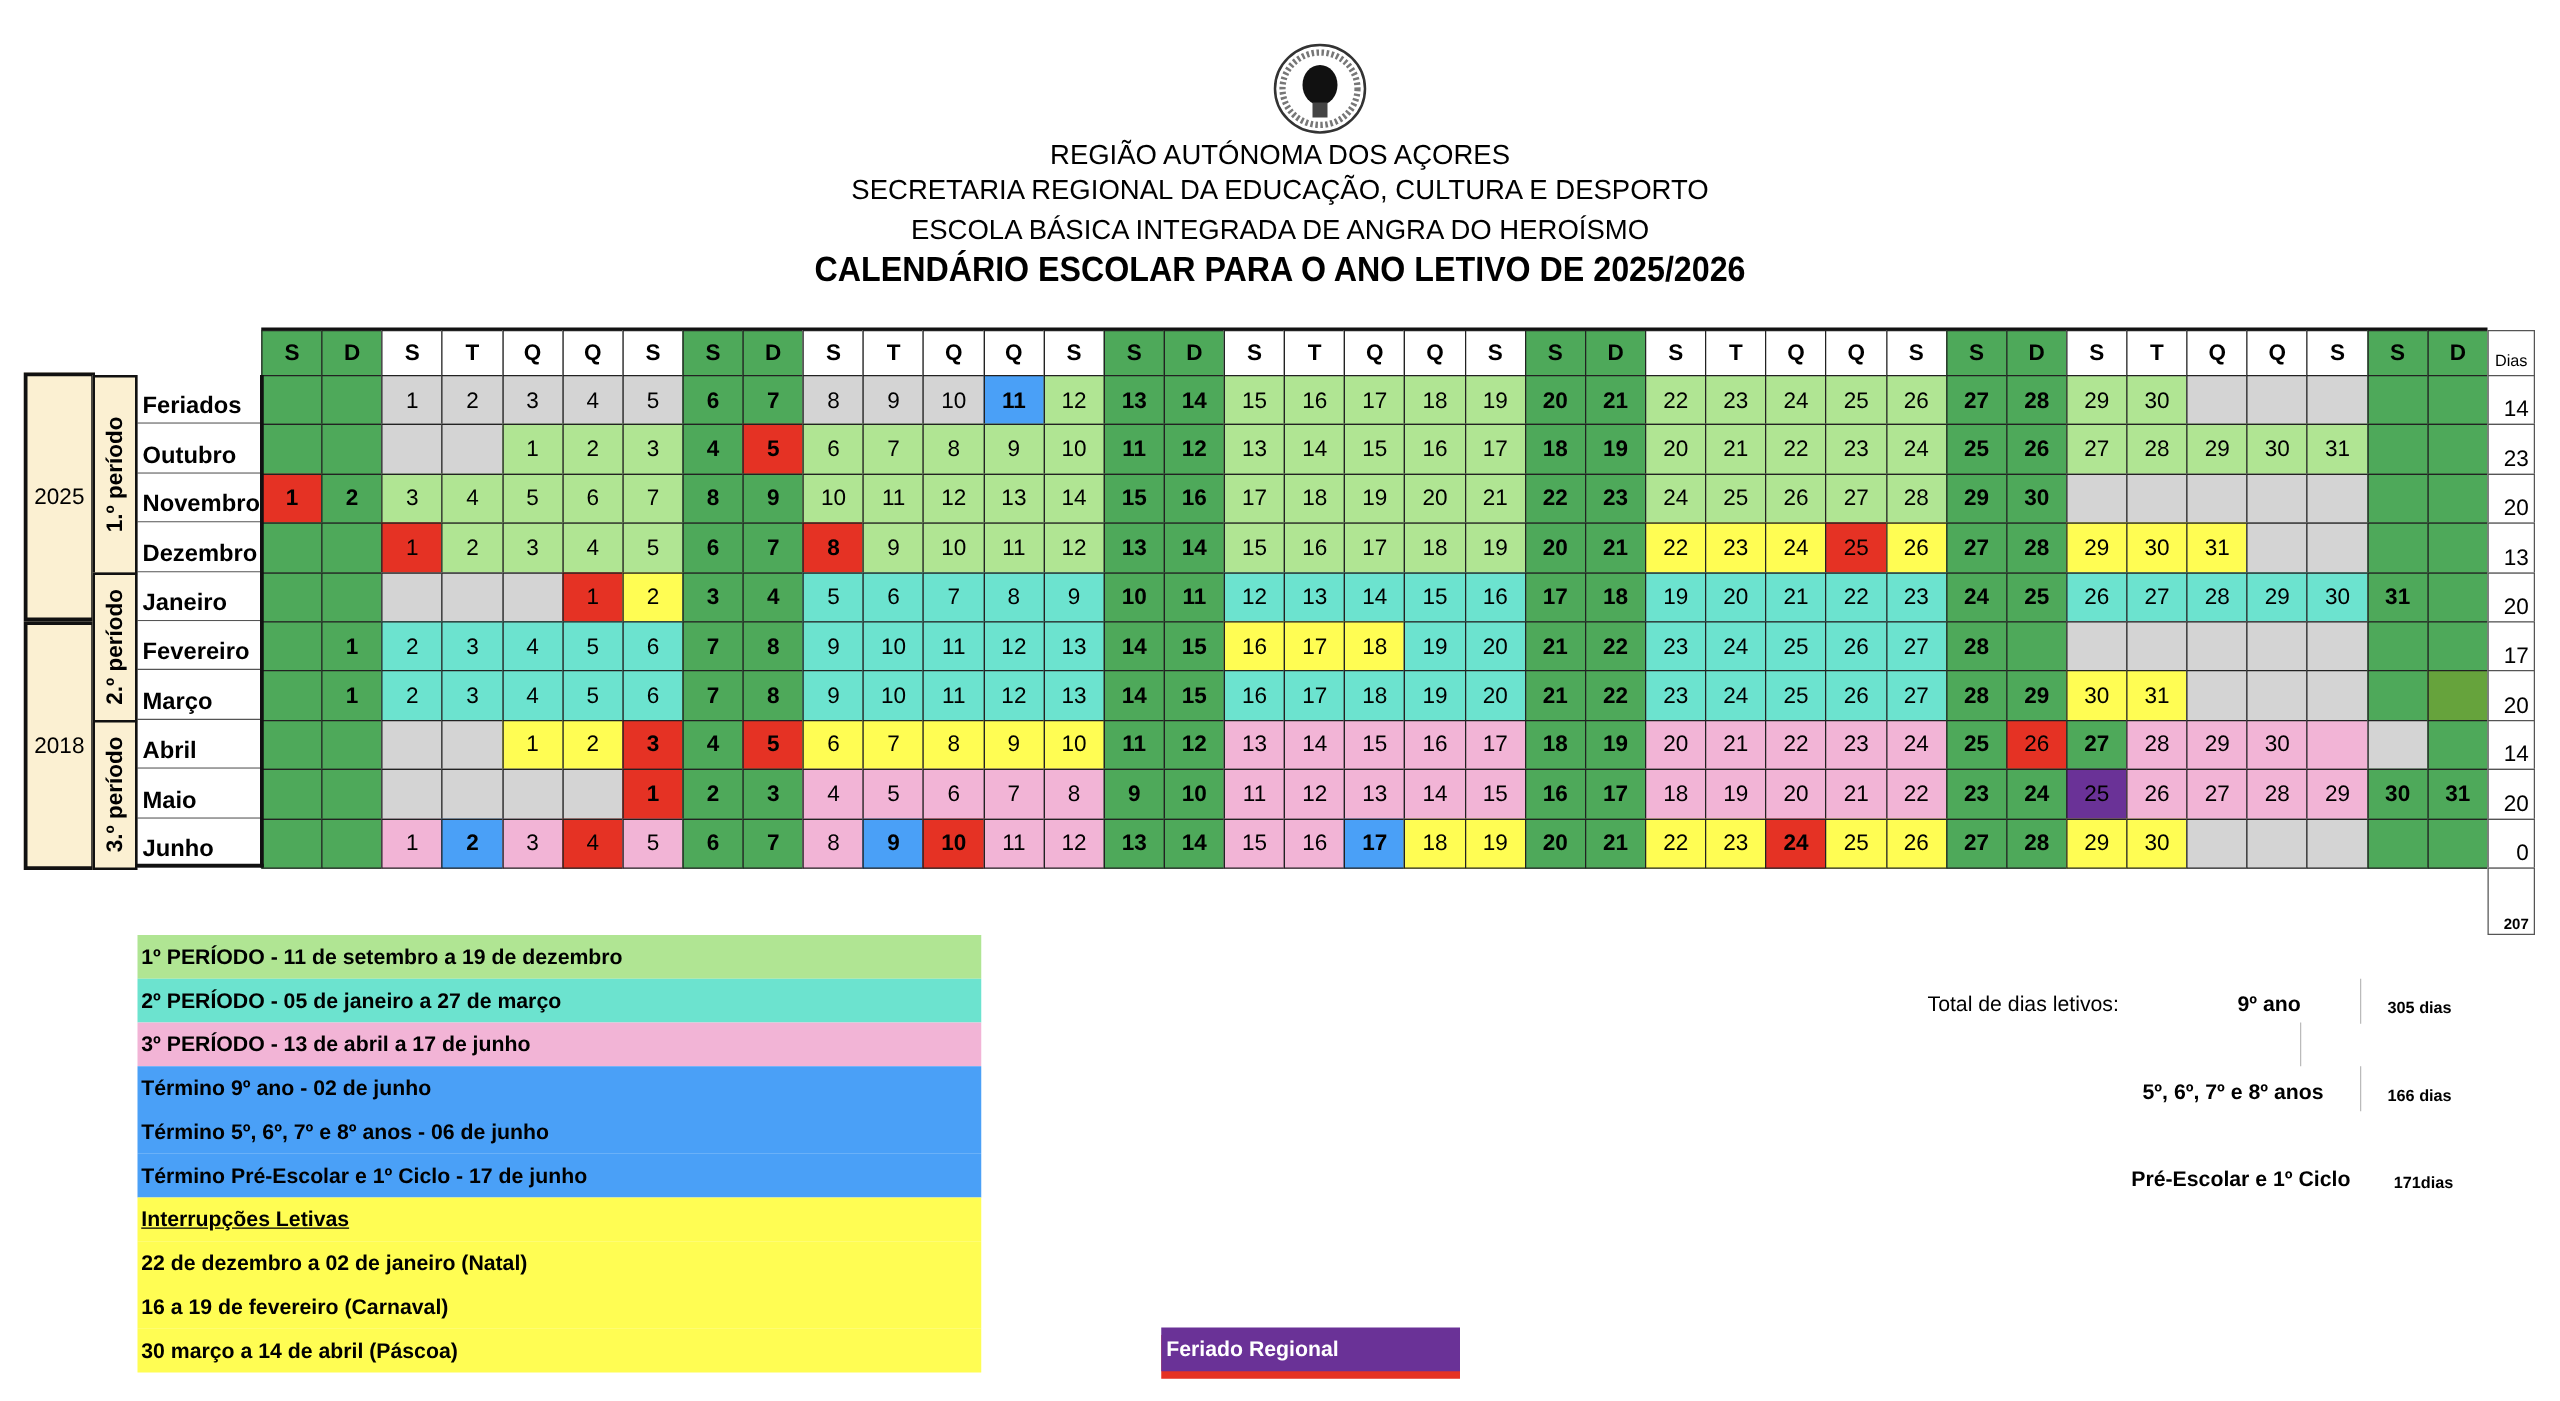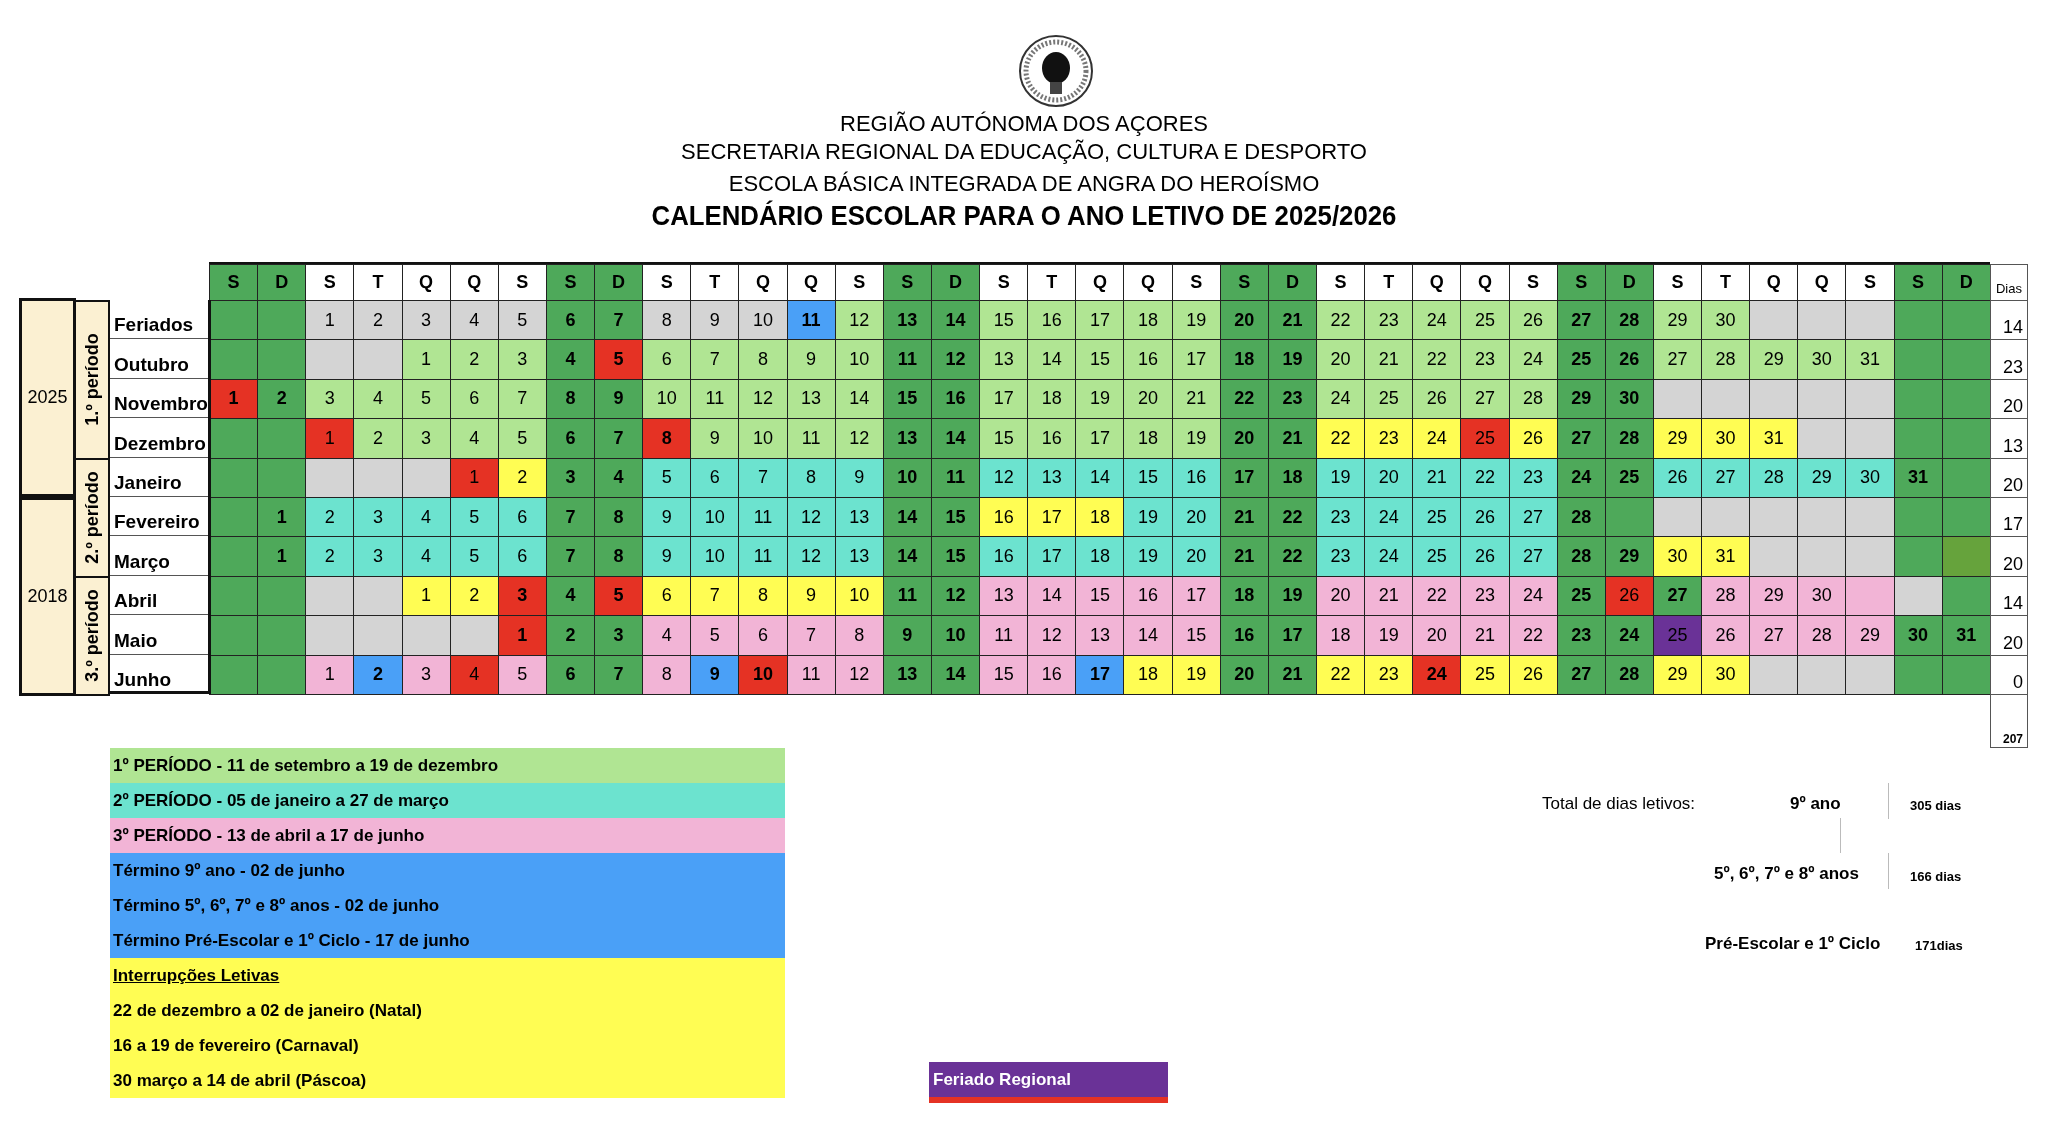--- a/index.html
+++ b/index.html
@@ -507,21 +507,21 @@
     <div class="leg" style="top:783px;height:35px;background:#6ce3cf;">
       <span>2º PERÍODO - 05 de janeiro a 27 de março</span>
     </div>
     <div class="leg" style="top:818px;height:35px;background:#f2b4d6;">
       <span>3º PERÍODO - 13 de abril a 17 de junho</span>
     </div>
     <div class="leg" style="top:853px;height:35px;background:#4aa0f7;">
       <span>Término 9º ano - 02 de junho</span>
     </div>
     <div class="leg" style="top:888px;height:35px;background:#4aa0f7;">
-      <span>Término 5º, 6º, 7º e 8º anos - 02 de junho</span>
+      <span>Término 5º, 6º, 7º e 8º anos - 06 de junho</span>
     </div>
     <div class="leg" style="top:923px;height:35px;background:#4aa0f7;">
       <span>Término Pré-Escolar e 1º Ciclo - 17 de junho</span>
     </div>
     <div class="leg u" style="top:958px;height:35px;background:#fffd53;">
       <span>Interrupções Letivas</span>
     </div>
     <div class="leg" style="top:993px;height:35px;background:#fffd53;">
       <span>22 de dezembro a 02 de janeiro (Natal)</span>
     </div>

